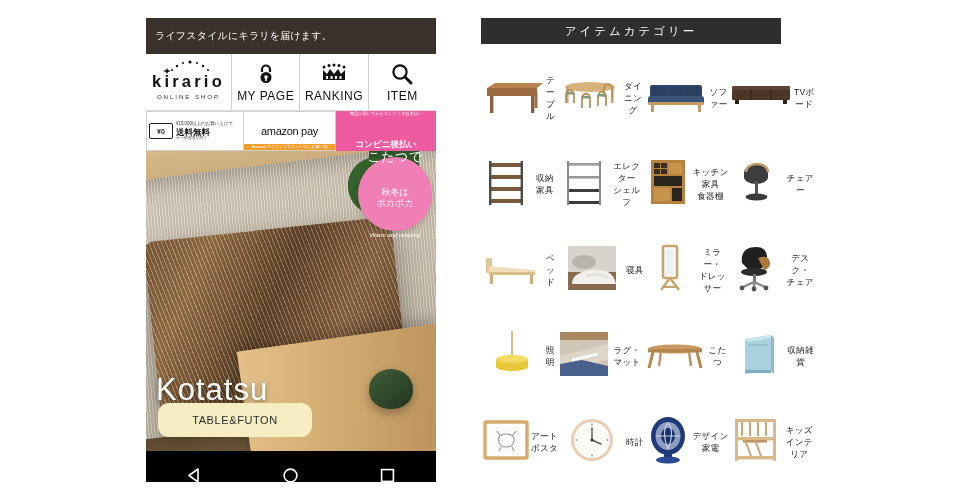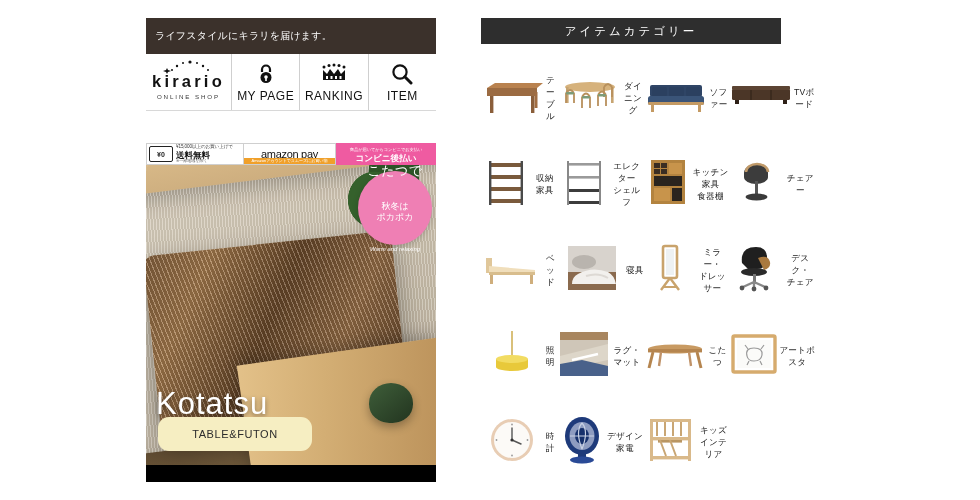--- a/index.html
+++ b/index.html
@@ -25,36 +25,36 @@
         border-right:1px solid #cfcfcf;box-sizing:border-box;position:relative;}
   .logo-spark{position:absolute;top:5px;left:0;right:0;height:16px;}
   .logo-main{font-size:16.5px;letter-spacing:3.2px;font-weight:700;color:#111;line-height:1;margin-top:9px;}
   .logo-sub{font-size:6.2px;letter-spacing:1.9px;color:#3a3a3a;margin-top:3px;}
   .navcell{flex:1;display:flex;flex-direction:column;align-items:center;justify-content:center;
            border-right:1px solid #cfcfcf;box-sizing:border-box;}
   .navcell:last-child{border-right:none;}
   .navicon{height:24px;display:flex;align-items:flex-end;justify-content:center;}
   .navlabel{font-size:12px;font-weight:400;letter-spacing:.5px;color:#111;margin-top:4px;white-space:nowrap;}
 
-  .payrow{height:22px;display:flex;margin-top:32px;}
+  .payrow{height:40px;display:flex;}
   .pay-free{width:98px;background:#fff;border:1px solid #cfcfcf;box-sizing:border-box;
             display:flex;align-items:center;gap:3px;padding:0 2px;}
   .truck{width:22px;height:14px;border:1.4px solid #222;border-radius:2px;position:relative;
          display:flex;align-items:center;justify-content:center;font-size:7px;font-weight:700;color:#222;}
   .pay-free-txt{display:flex;flex-direction:column;justify-content:center;line-height:1;}
   .pf1{font-size:4.6px;color:#333;letter-spacing:-.1px;white-space:nowrap;}
   .pf2{font-size:8.5px;font-weight:700;color:#111;white-space:nowrap;margin-top:1px;}
   .pf3{font-size:4px;color:#555;white-space:nowrap;}
   .pay-amz{width:92px;background:#fff;border:1px solid #cfcfcf;border-left:none;box-sizing:border-box;
            display:flex;flex-direction:column;align-items:center;justify-content:center;position:relative;}
   .amz-top{font-size:11px;font-weight:400;color:#111;letter-spacing:-.3px;line-height:1;}
   .amz-strip{position:absolute;bottom:0;left:0;right:0;height:6px;background:#f0a02a;
              font-size:4px;color:#fff;text-align:center;line-height:6px;overflow:hidden;white-space:nowrap;}
   .pay-cvs{flex:1;background:#ef5ba1;box-sizing:border-box;
-           display:flex;flex-direction:column;align-items:center;justify-content:flex-end;}
+           display:flex;flex-direction:column;align-items:center;justify-content:space-between;}
   .cvs1{font-size:4.2px;color:#fff;white-space:nowrap;}
   .cvs2{font-size:8.6px;font-weight:700;color:#fff;white-space:nowrap;margin-top:1px;}
 
   
   .hero{position:relative;height:300px;overflow:hidden;
         background:linear-gradient(160deg,#c9a877 0%,#b99a6c 18%,#8f7550 40%,#6d5638 62%,#7d6744 80%,#9d8255 100%);}
   .floor{position:absolute;inset:0;
     background:
       linear-gradient(105deg,rgba(255,255,255,.06) 0 2px,rgba(0,0,0,0) 2px 26px),
       linear-gradient(170deg,#d7b887 0%,#c2a275 22%,#6b5233 55%,#55422b 75%,#7b6442 100%);}
@@ -485,20 +485,32 @@
             <rect x="4" y="14" width="54" height="3.4" fill="#b5854f"></rect>
             <path d="M9 17 L5 33" stroke="#b5854f" stroke-width="3" fill="none"></path>
             <path d="M53 17 L57 33" stroke="#b5854f" stroke-width="3" fill="none"></path>
             <path d="M17 17 L15 31" stroke="#c09268" stroke-width="2.4" fill="none"></path>
             <path d="M45 17 L47 31" stroke="#c09268" stroke-width="2.4" fill="none"></path>
           </svg>
         </div>
         <div class="catlabel" style="white-space:pre-line">こたつ</div>
       </div>
 
+      <div class="catcell">
+        <div class="catimg">
+          <svg width="44" height="50" viewBox="0 0 44 50">
+            <path d="M9 10 L35 6 L35 42 L9 45 Z" fill="#a9d2de"></path>
+            <path d="M9 10 L35 6 L38 9 L12 13 Z" fill="#c9e5ee"></path>
+            <path d="M35 6 L38 9 L38 45 L35 42 Z" fill="#8cbccb"></path>
+            <rect x="9" y="41" width="26" height="3" fill="#7eaebd"></rect>
+            <rect x="12" y="15" width="20" height="2" fill="#92c2d1"></rect>
+          </svg>
+        </div>
+        <div class="catlabel" style="white-space:pre-line">収納雑貨</div>
+      </div>
 
       <div class="catcell">
         <div class="catimg">
           <svg width="50" height="44" viewBox="0 0 50 44">
             <rect x="4" y="4" width="42" height="36" rx="1.5" fill="none" stroke="#d6ab6d" stroke-width="3.4"></rect>
             <rect x="8" y="8" width="34" height="28" fill="#fbfbf9"></rect>
             <g fill="none" stroke="#9a9a9a" stroke-width="1.2">
               <path d="M18 24 q-2 -8 7 -8 q9 0 8 7 q-1 6 -8 6 q-6 0 -7 -5 z"></path>
               <path d="M19 17 l-3 -4 M32 17 l3 -4 M20 29 l-2 4 M31 29 l2 4"></path>
             </g>

